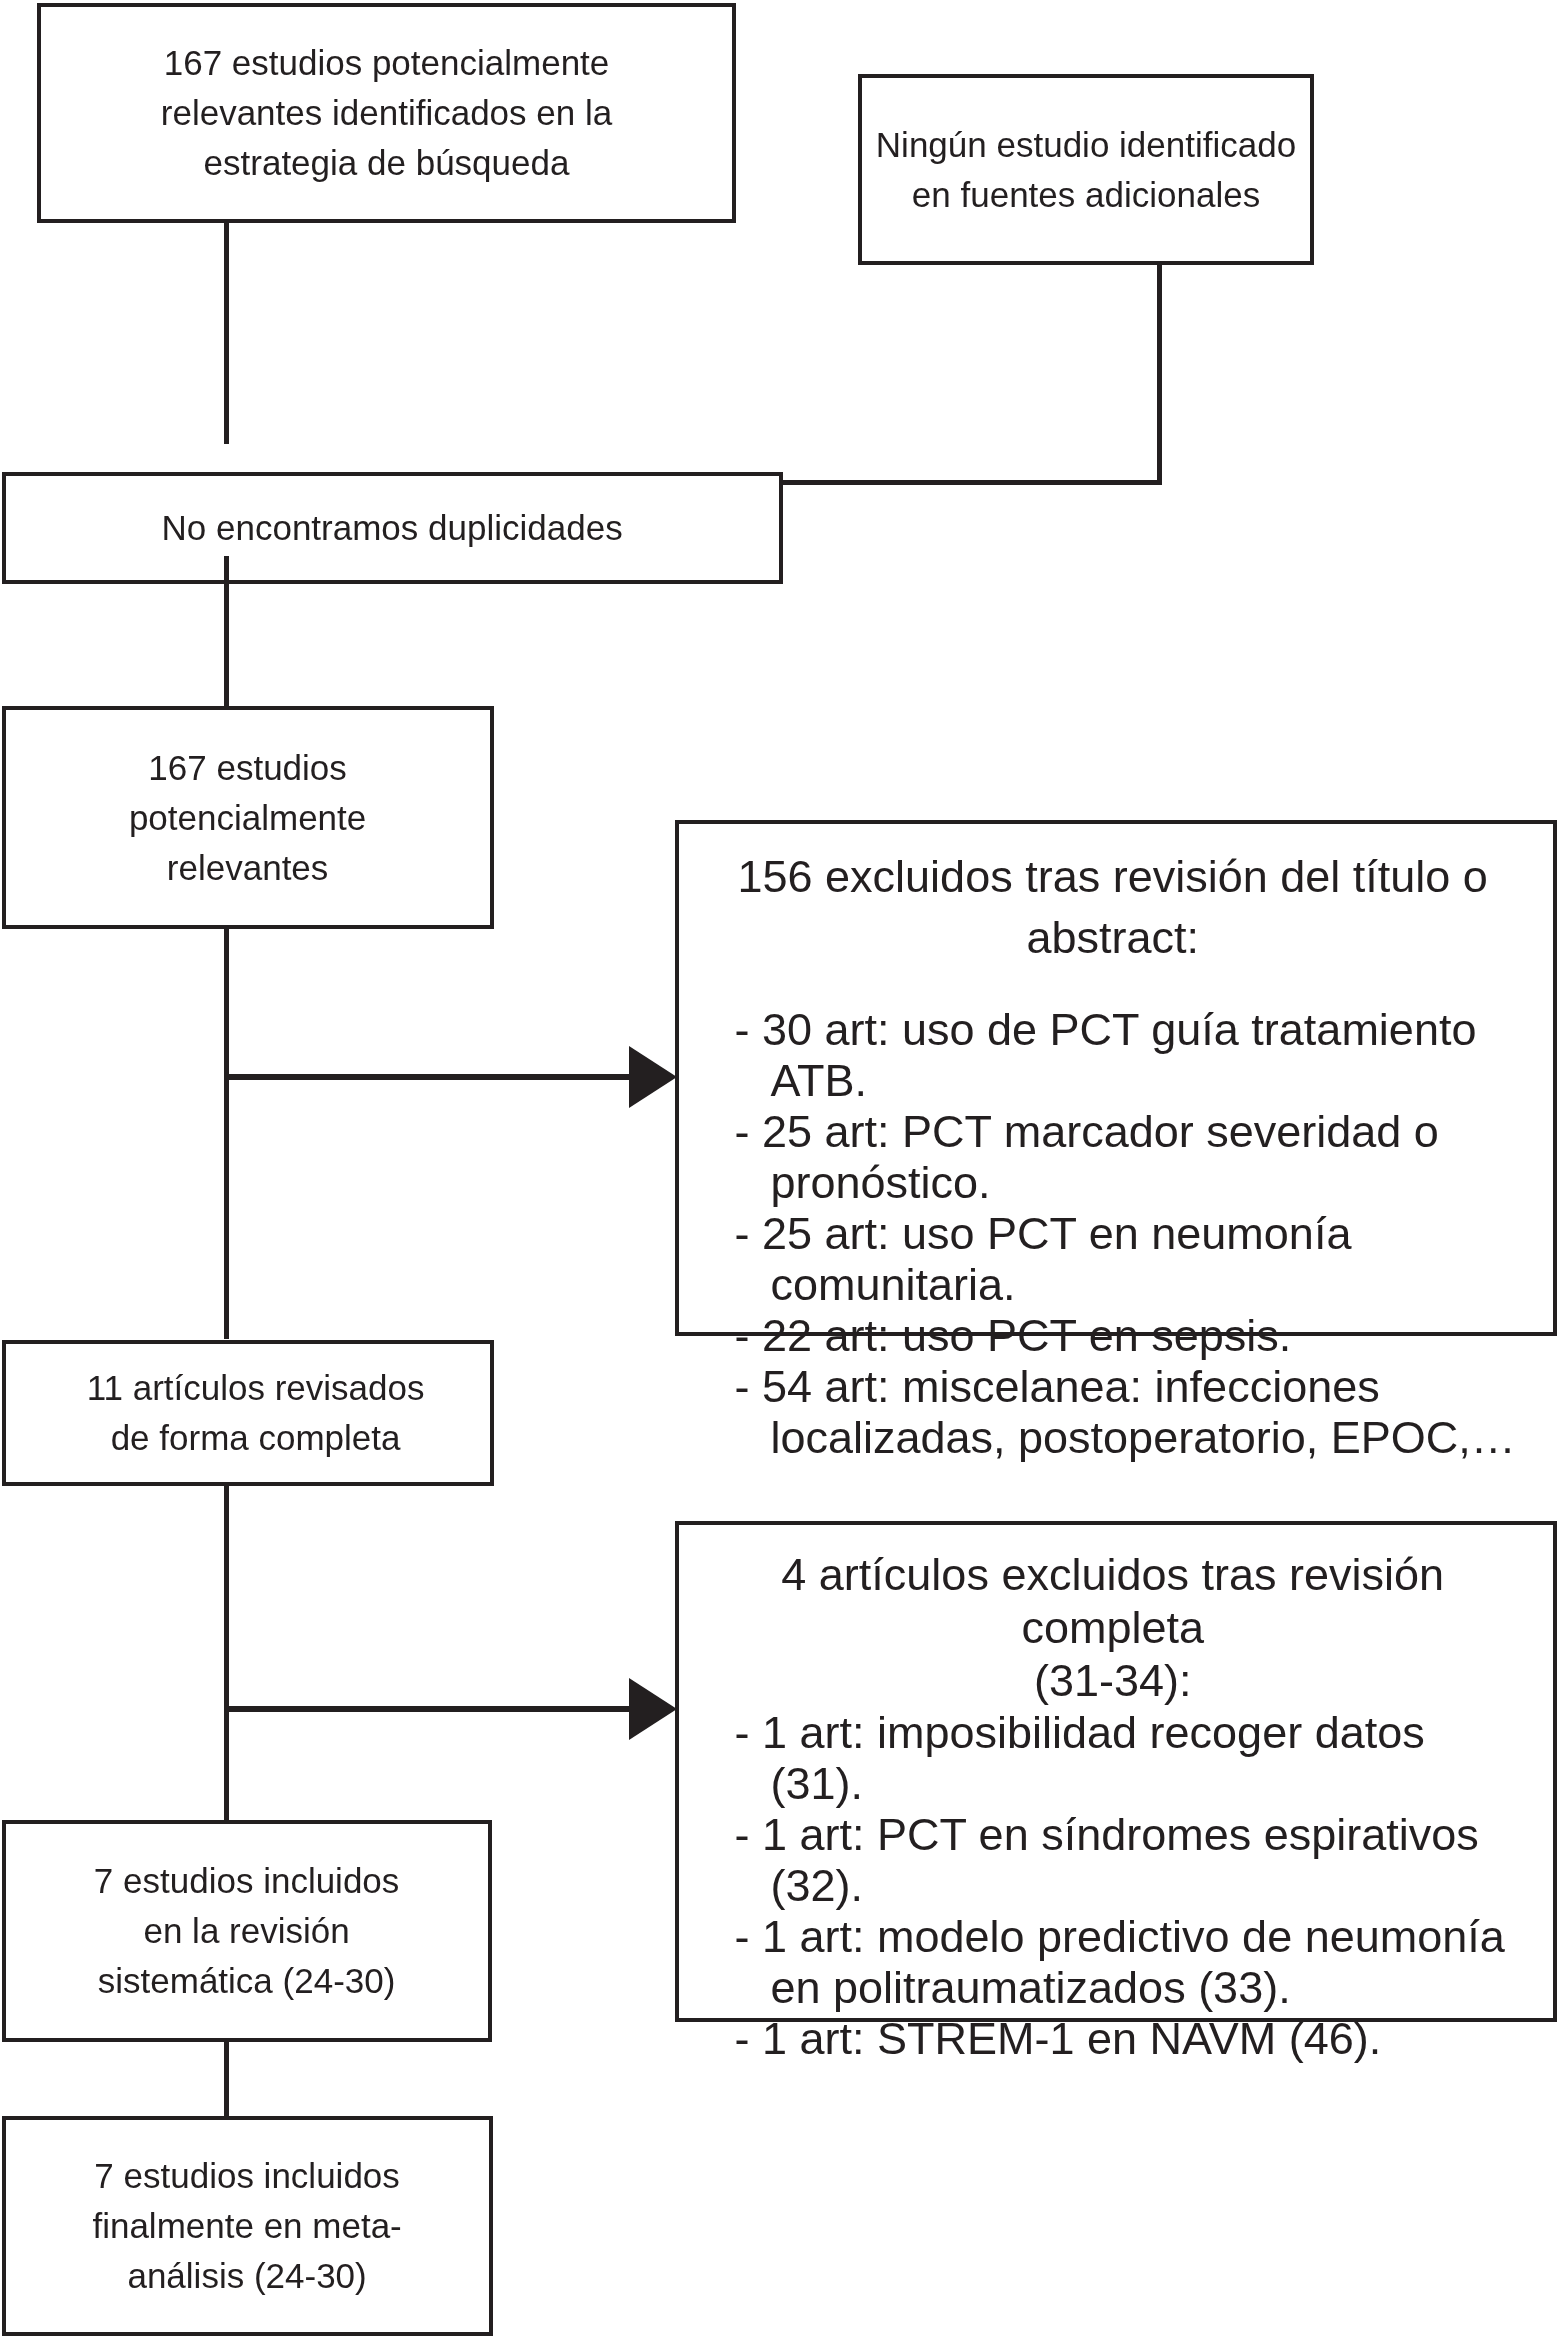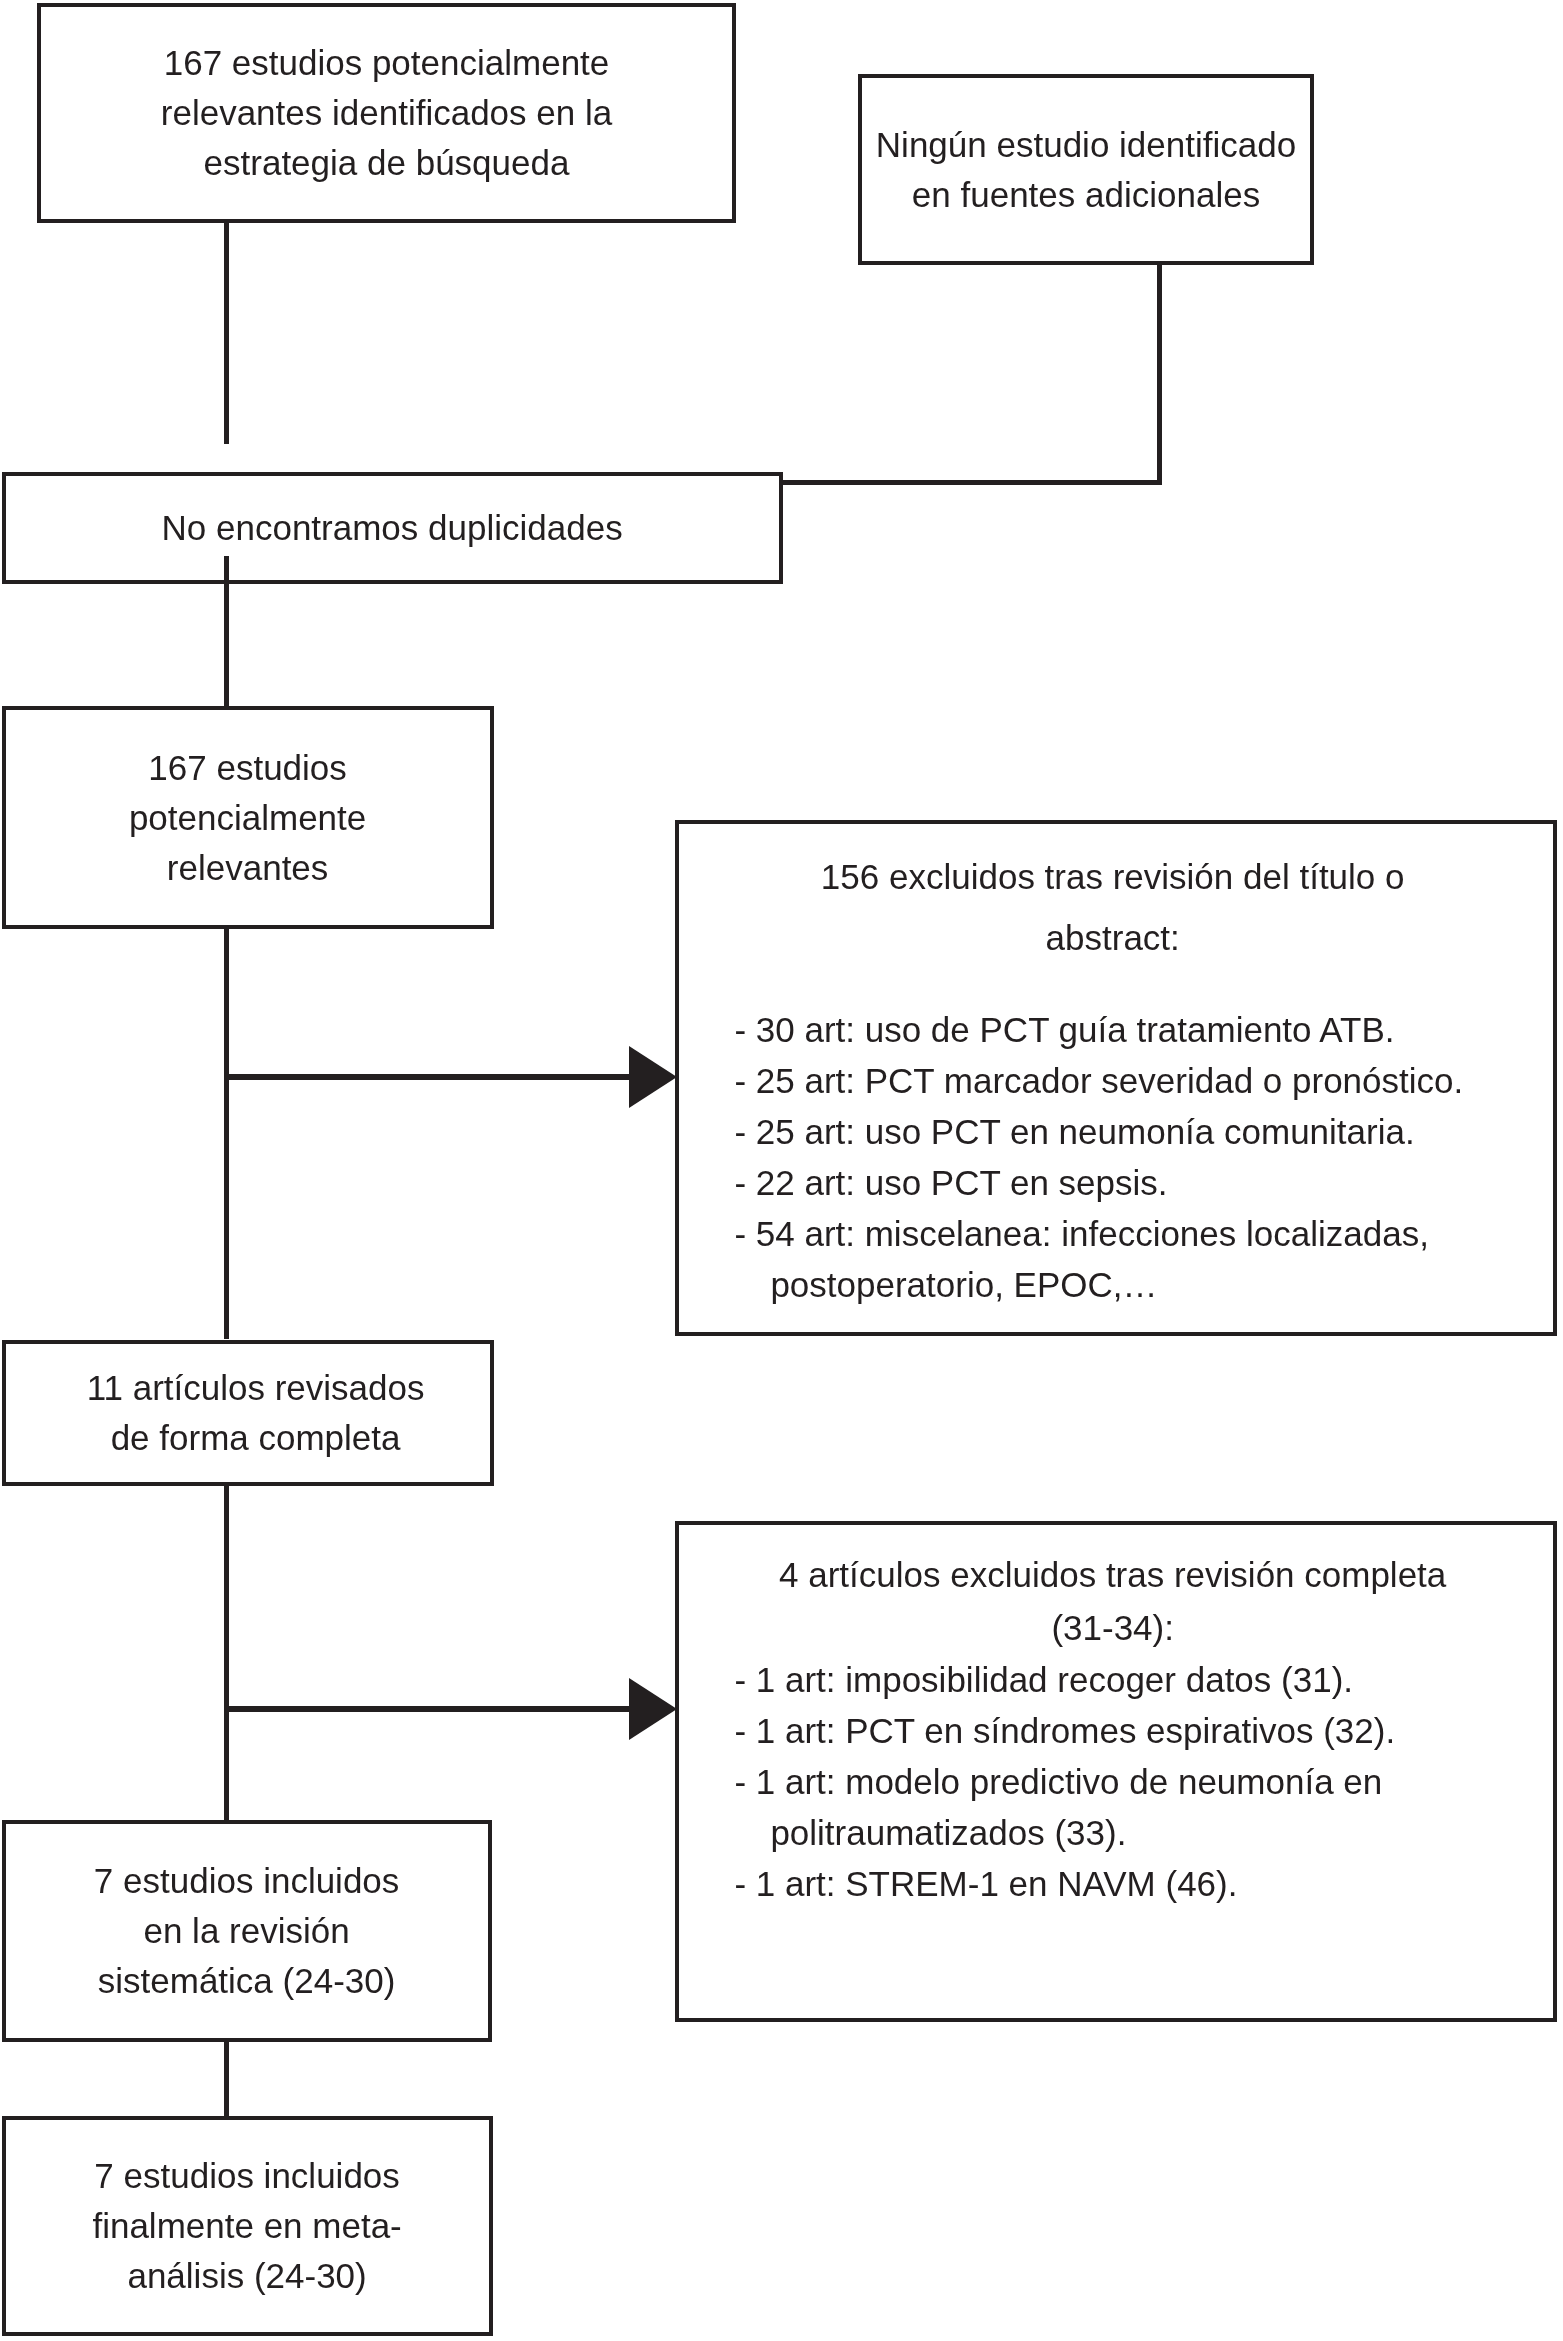--- a/index.html
+++ b/index.html
@@ -34,21 +34,21 @@
   .node-d { left: 1.6px;    top: 706px;  width: 492px;  height: 223px; }
   .node-f { left: 1.6px;    top: 1340px; width: 492px;  height: 146px; padding-left: 16px; }
   .node-h { left: 1.6px;    top: 1820px; width: 490px;  height: 222px; }
   .node-i { left: 1.6px;    top: 2116px; width: 491px;  height: 220px; }
 
   .node-list {
     position: absolute;
     box-sizing: border-box;
     border: 4.7px solid #231f20;
     background: #ffffff;
-    font-size: 35px;
+    font-size: 45px;
     display: block;
     text-align: left;
   }
   .node-e { left: 675px; top: 820px; width: 882px; height: 516px; padding: 22px 30px 0 23.4px; }
   .node-g { left: 675px; top: 1521px; width: 882px; height: 501px; padding: 23.4px 30px 0 23.4px; }
 
   .node-heading {
     text-align: center;
     white-space: pre-line;
     line-height: 61px;

